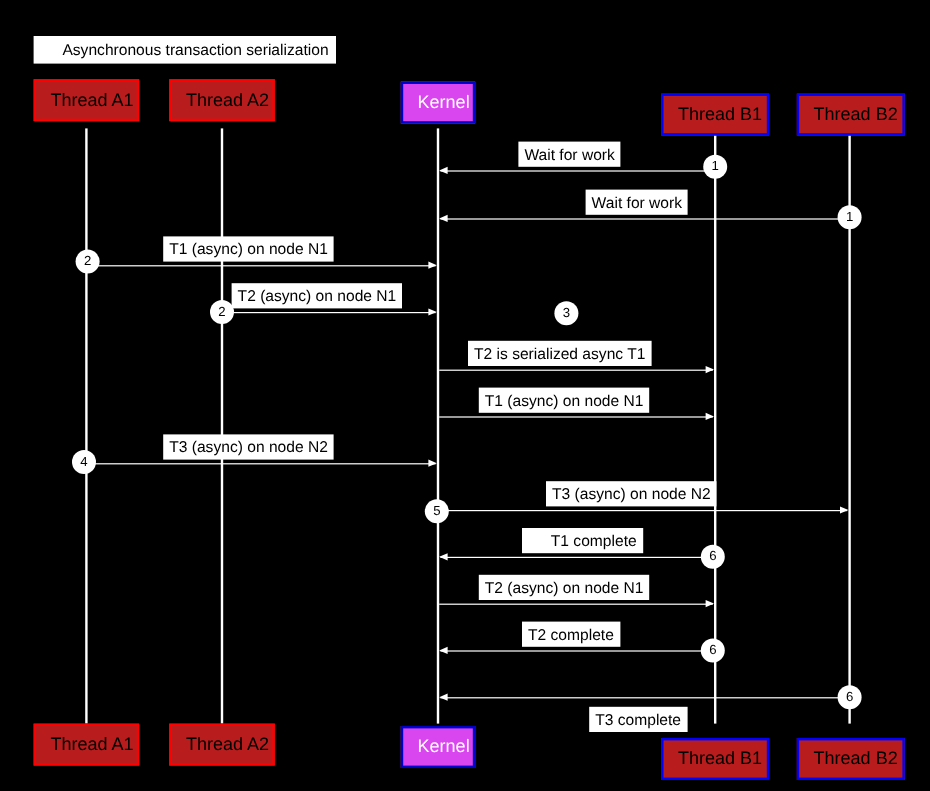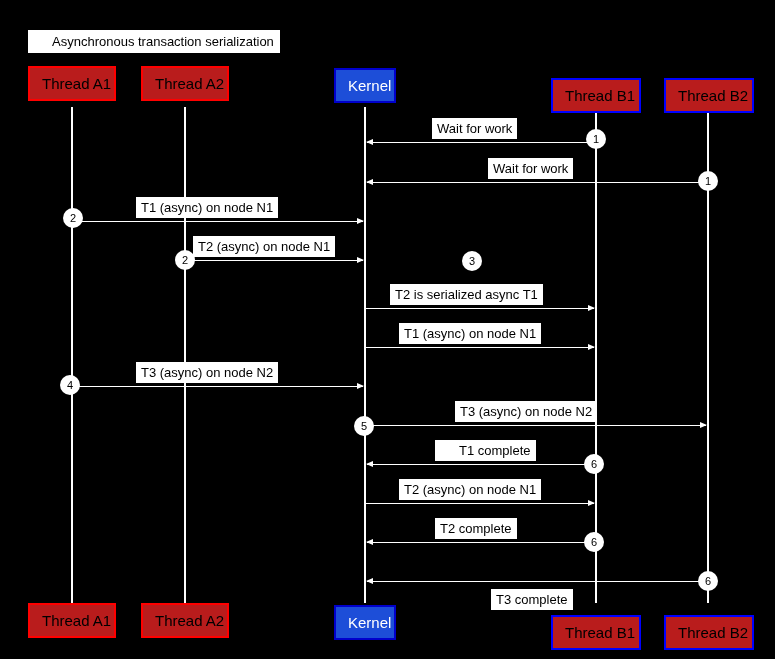--- a/index.html
+++ b/index.html
@@ -30,21 +30,21 @@
     padding: 8px 12px;
     white-space: nowrap;
     box-sizing: border-box;
     text-align: center;
   }
   .actor.blue-box {
     border-color: #0000ff;
     margin-top: 12px;
   }
   .actor.kernel {
-    background: #1d4ed8;
+    background: #d946ef;
     color: #ffffff;
     border: 2px solid #0000cc;
   }
   .msg {
     position: absolute;
     background: #ffffff;
     color: #000000;
     font-size: 13px;
     line-height: 1;
     padding: 4px 5px;

